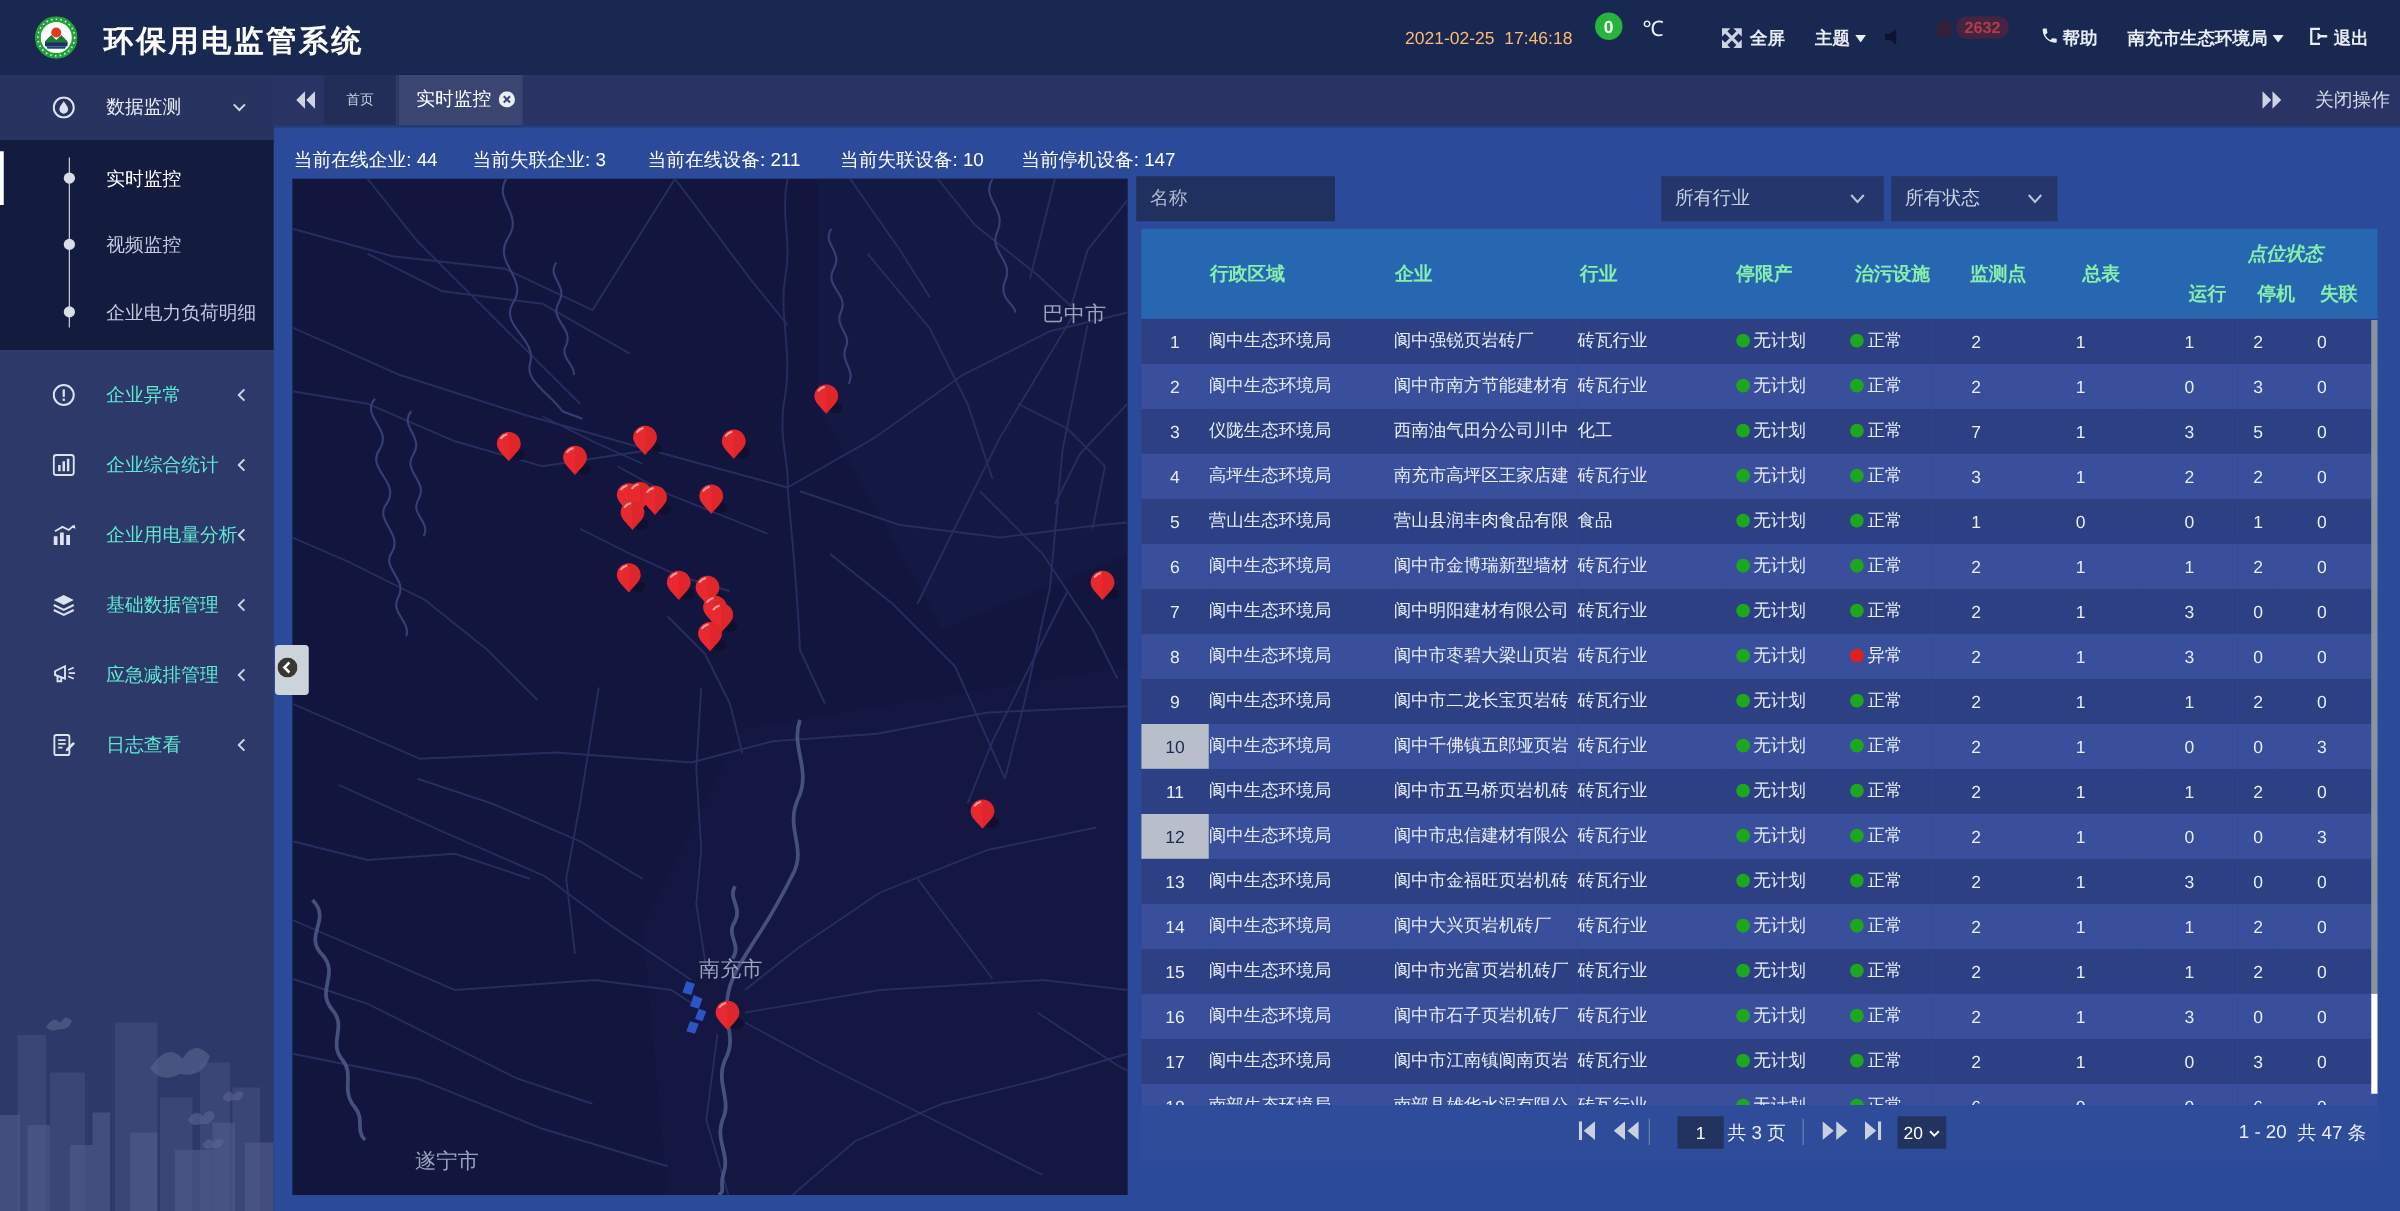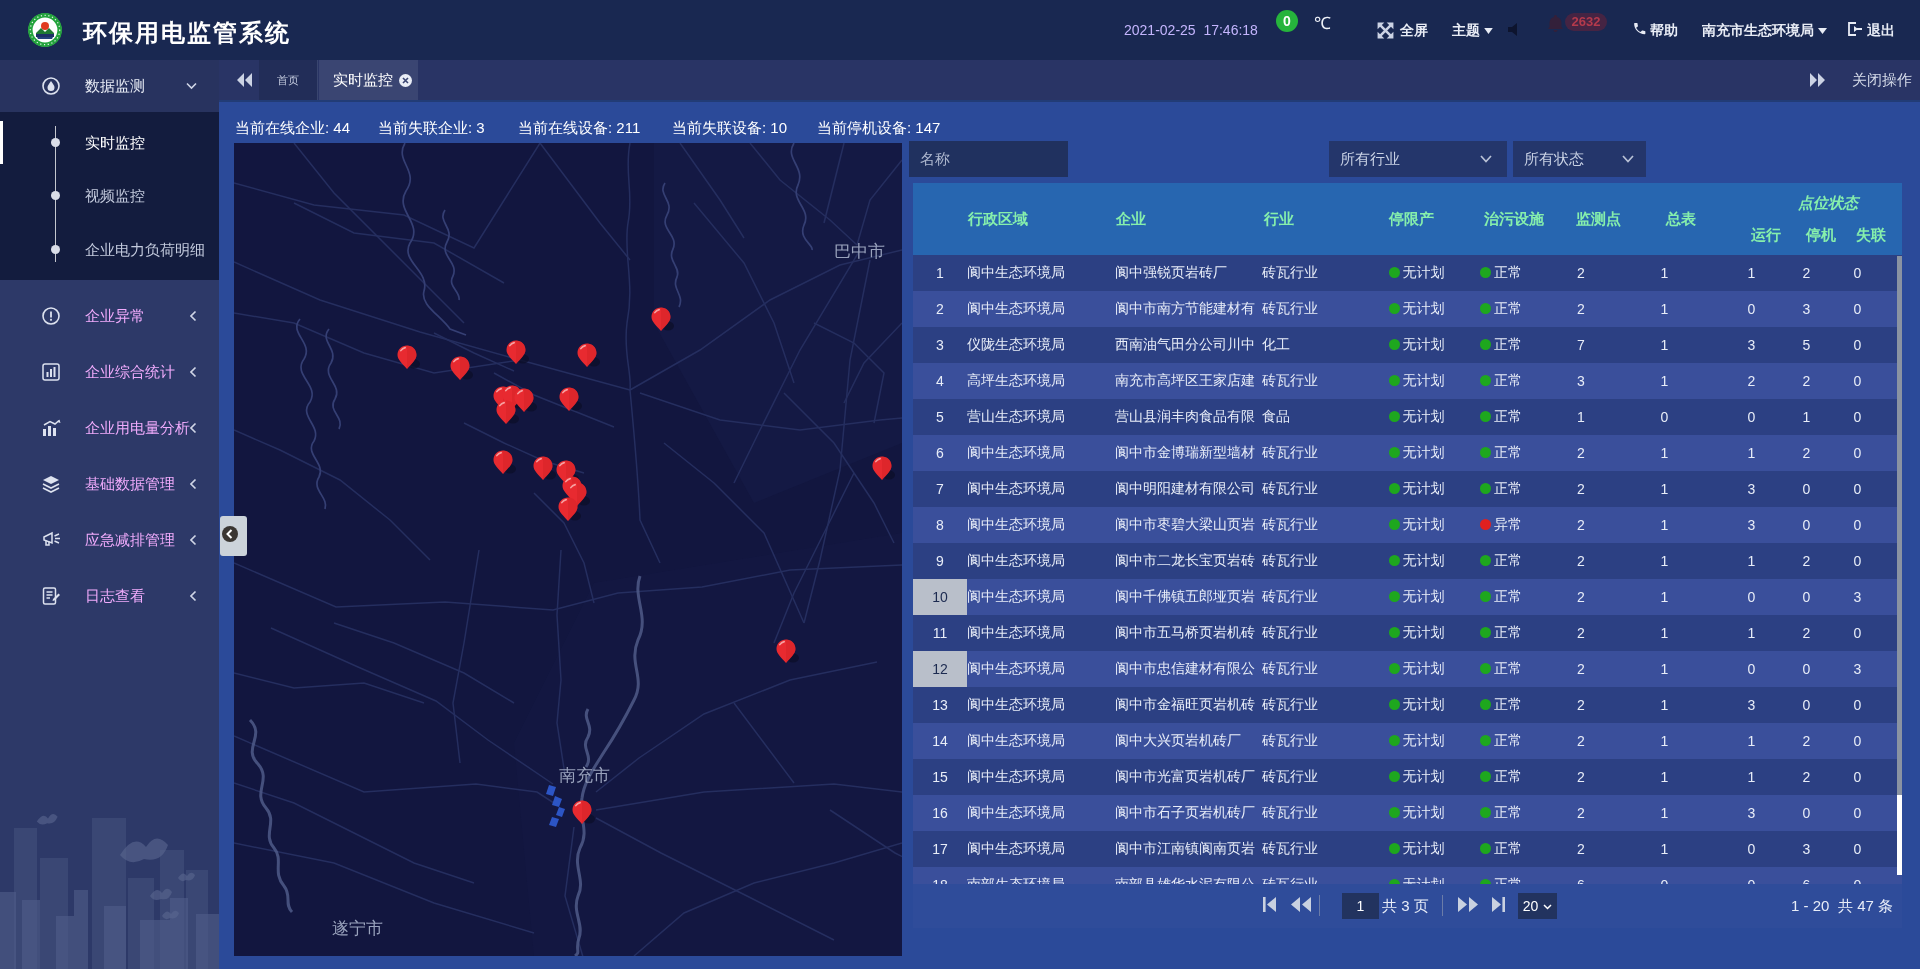--- a/index.html
+++ b/index.html
@@ -26,21 +26,21 @@
 td.c{text-align:center}
 .dot{display:inline-block;width:11px;height:11px;border-radius:50%;background:#1ea71e;vertical-align:-1px;margin-right:3px}
 .dot.red{background:#e02020}
 .numsel{background:#b9bfca;color:#1c2a50;text-align:center}
 #pager{position:absolute;left:913px;top:884px;width:989px;height:44px;background:#2f4c9a;z-index:3;color:#d6dcea}
 #pager .pbx{position:absolute;background:#22335f;color:#fff;font-size:14px;text-align:center;line-height:26px}
 .ptxt{position:absolute;font-size:15px;color:#e8edf8;white-space:nowrap}
 #sbar{position:absolute;left:1897px;top:256px;width:5px;height:539px;background:#8a93a2;z-index:4}
 #sthumb{position:absolute;left:1897px;top:795px;width:5px;height:80px;background:#ffffff;z-index:5}
 #collapse{position:absolute;left:220px;top:516px;width:27px;height:40px;background:#ccd3da;border-radius:3px;z-index:6}
-.menuitem{position:relative;height:56px;color:#f0abfc;font-size:15px}
+.menuitem{position:relative;height:56px;color:#5eead4;font-size:15px}
 .menuitem .mtxt{position:absolute;left:85px;top:50%;transform:translateY(-50%);white-space:nowrap}
 .micon{position:absolute;left:42px;top:50%;transform:translateY(-50%)}
 .mchev{position:absolute;right:22px;top:50%;transform:translateY(-50%)}
 #submenu{background:#131c3e;height:168px;position:relative}
 .subitem{position:absolute;left:85px;color:#c3cadd;font-size:15px;white-space:nowrap}
 .sdot{position:absolute;left:51px;width:9px;height:9px;border-radius:50%;background:#d9dde8}
 #subline{position:absolute;left:55px;top:14px;width:1px;height:136px;background:rgba(255,255,255,.75)}
 </style>
 </head>
 <body>
@@ -49,21 +49,21 @@
     <circle cx="17" cy="17" r="16.5" fill="#fff"></circle>
     <circle cx="17" cy="17" r="14.7" fill="none" stroke="#23a33c" stroke-width="4.6"></circle>
     <circle cx="17" cy="17" r="14.7" fill="none" stroke="#e9f5ec" stroke-width="1.2" stroke-dasharray="1.2 2.6"></circle>
     <circle cx="17" cy="17" r="10.8" fill="#fdfdfd"></circle>
     <circle cx="17" cy="13" r="4" fill="#e03a1f"></circle>
     <path d="M8 20 L13 15 L17 19 L21 15 L26 20 L26 22 L8 22 Z" fill="#1f7a33"></path>
     <path d="M8 21 L26 21 L26 24 L8 24 Z" fill="#1c2f66"></path>
     <path d="M9 24 L25 24 L24 26 L10 26 Z" fill="#24407c"></path>
   </svg>
   <span class="abs" style="left:83px;top:17px;font-size:24px;font-weight:bold;color:#fff;letter-spacing:2px">环保用电监管系统</span>
-  <span class="abs" style="left:1124px;top:22px;font-size:14px;color:#c4b5fd">2021-02-25&nbsp; 17:46:18</span>
+  <span class="abs" style="left:1124px;top:22px;font-size:14px;color:#fdba74">2021-02-25&nbsp; 17:46:18</span>
   <span class="abs" style="left:1276px;top:10px;width:22px;height:22px;border-radius:50%;background:#26b43c;color:#fff;font-size:14px;font-weight:bold;text-align:center;line-height:22px">0</span>
   <span class="abs" style="left:1314px;top:11px;font-size:17px;color:#eef1f8">℃</span>
   <svg class="abs" style="left:1376px;top:21px" width="19" height="19" viewBox="0 0 24 24">
       <g fill="#ccd3e4">
         <path d="M2 2 L10.5 2 L2 10.5 Z M13.5 2 L22 2 L22 10.5 Z M22 13.5 L22 22 L13.5 22 Z M10.5 22 L2 22 L2 13.5 Z"></path>
         <path d="M4 4 L20 20 M20 4 L4 20" stroke="#ccd3e4" stroke-width="3.2"></path>
       </g>
     </svg>
   <span class="abs" style="left:1400px;top:22px;font-size:14px;font-weight:bold;color:#e8ecf5">全屏</span>
   <span class="abs" style="left:1452px;top:22px;font-size:14px;color:#e8ecf5;font-weight:bold">主题</span>

